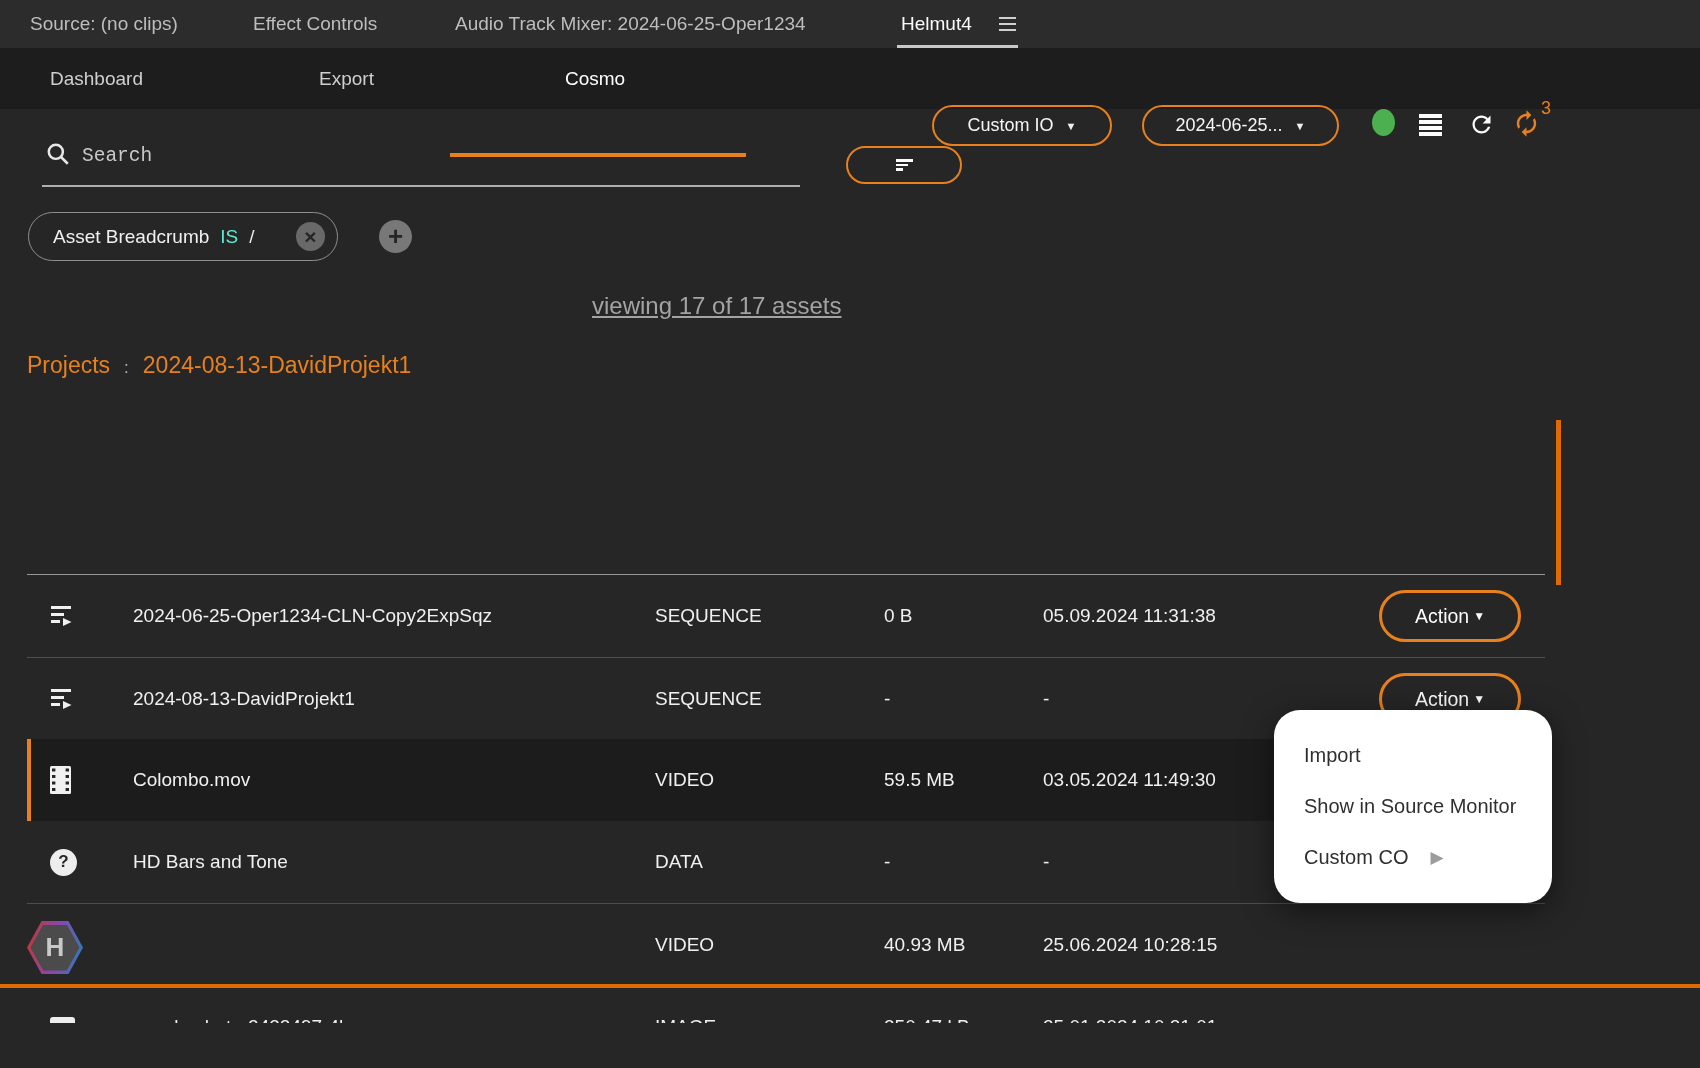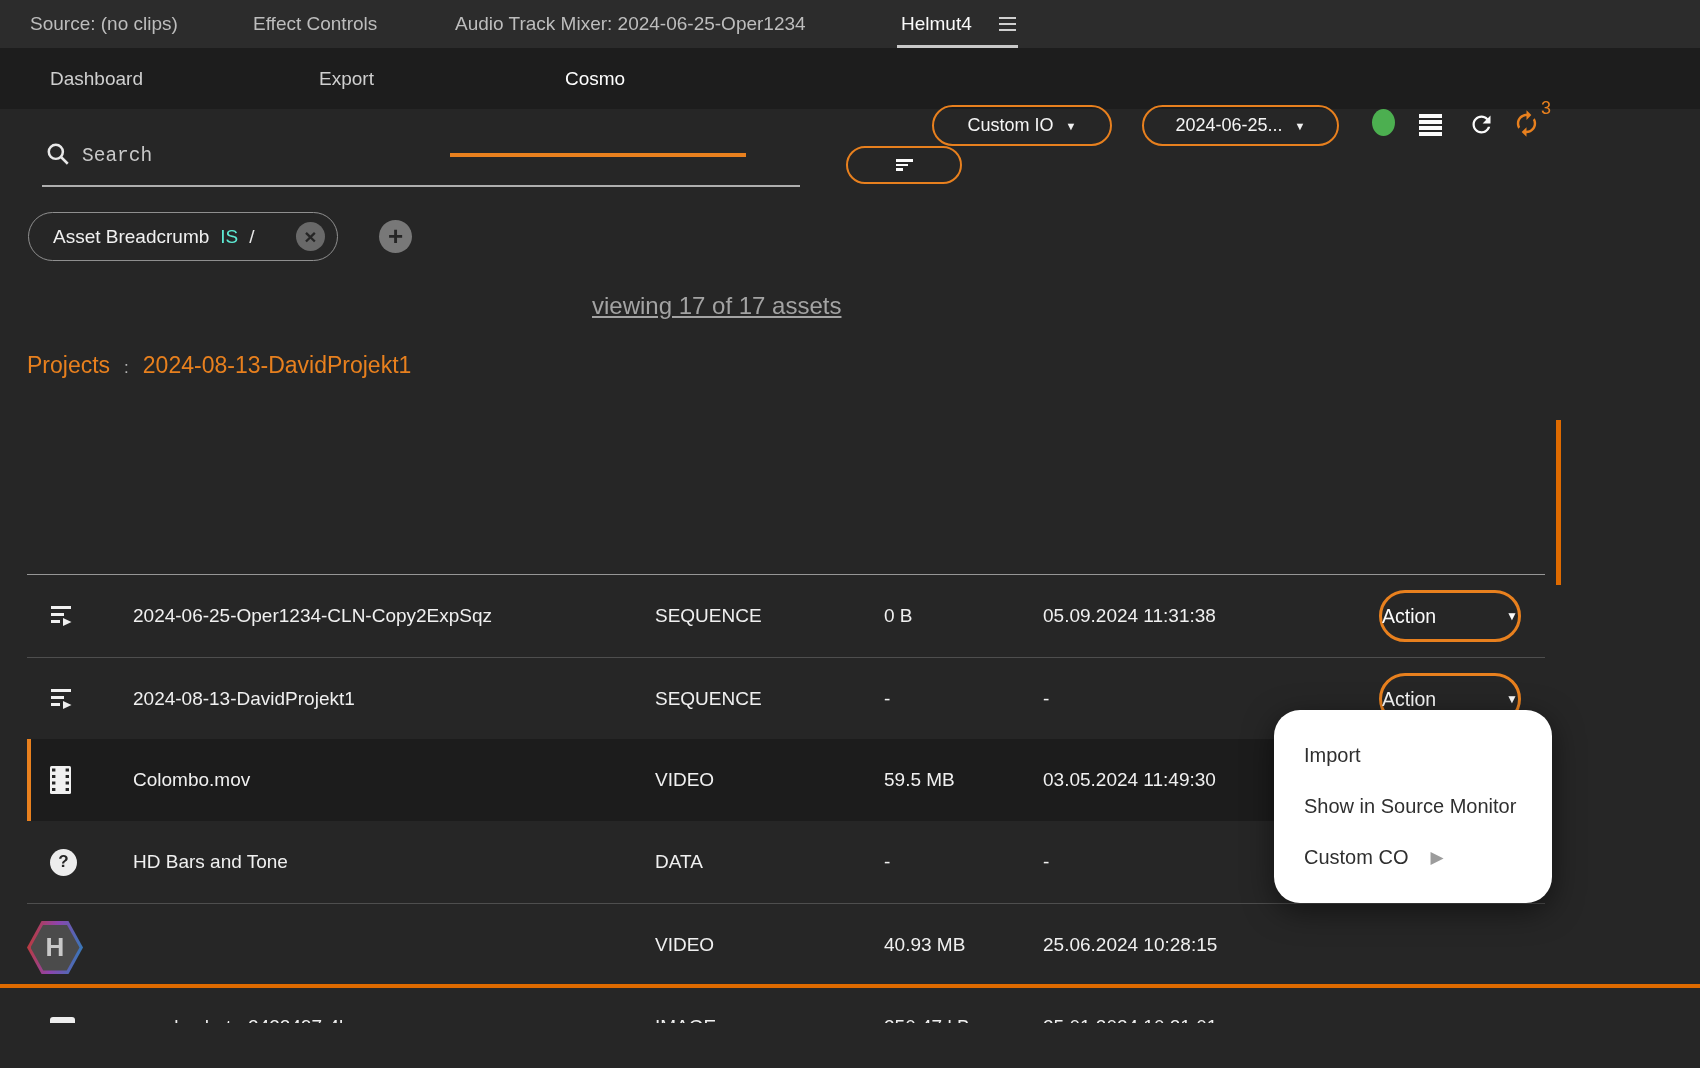--- a/index.html
+++ b/index.html
@@ -74,21 +74,21 @@
   .c-mod{left:1016px;}
   .ic{display:none;}
   .row[data-icon="sequence"] .ic-sequence{display:inline-block;}
   .row[data-icon="video"] .ic-video{display:inline-block;}
   .row[data-icon="unknown"] .ic-unknown{display:flex;}
   .row[data-icon="image"] .ic-image{display:inline-block;}
   .ic-unknown{width:27px;height:27px;border-radius:50%;background:#ededed;color:#262626;
     align-items:center;justify-content:center;font-size:17px;font-weight:bold;}
   .ic-image{width:25px;height:21px;background:#ededed;border-radius:3px;}
   .action-btn{position:absolute;left:1352px;top:15px;width:142px;height:52px;border:3px solid #e8801e;border-radius:27px;
-    box-sizing:border-box;display:flex;align-items:center;justify-content:space-between;gap:4px;cursor:pointer;}
+    box-sizing:border-box;display:flex;align-items:center;justify-content:center;gap:4px;cursor:pointer;}
   .action-btn .lbl{font-size:19.5px;color:#fbfbfb;}
   .action-btn .caret{font-size:12px;color:#fbfbfb;}
   
   .ctx-menu{position:absolute;left:1274px;top:710px;width:278px;height:193px;background:#ffffff;border-radius:26px;
     box-shadow:0 8px 30px rgba(0,0,0,0.5);display:flex;flex-direction:column;justify-content:space-evenly;padding:6px 0;box-sizing:border-box;z-index:5;}
   .menu-item{padding-left:30px;font-size:20px;color:#2f2f2f;display:flex;align-items:center;cursor:pointer;white-space:nowrap;}
   .submenu-arrow{margin-left:22px;font-size:17px;color:#9c9c9c;}
   
   .scroll-thumb{position:absolute;left:1556px;top:420px;width:5px;height:165px;background:#de6a00;cursor:pointer;}
   .focus-line{position:absolute;left:0;top:984px;width:1700px;height:4px;background:#de6a00;z-index:6;}

